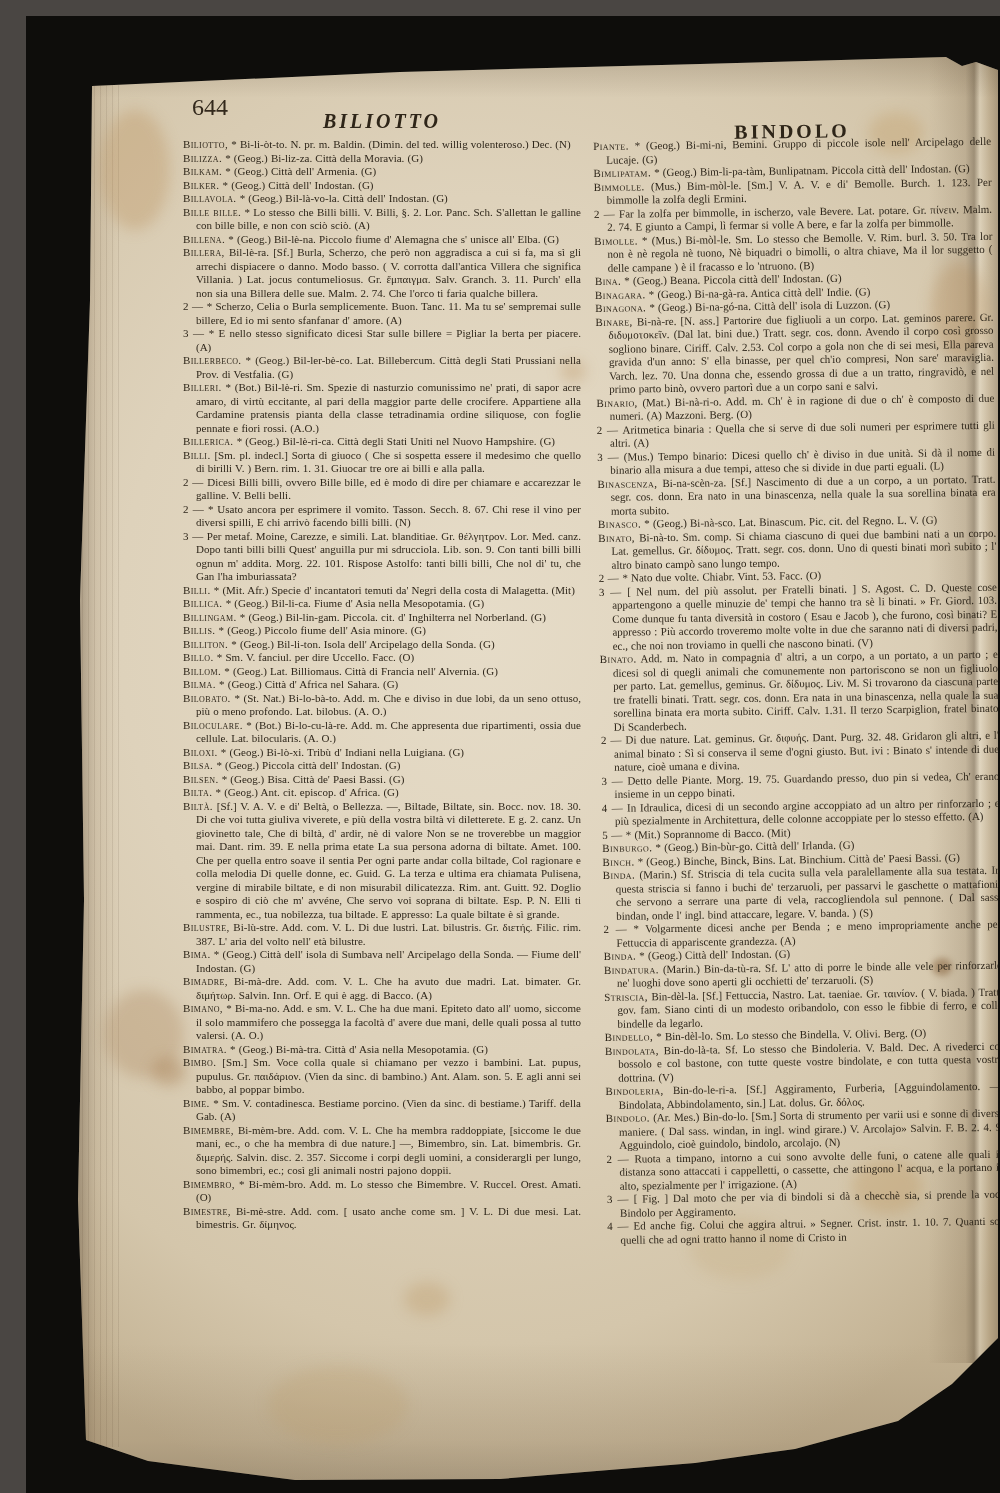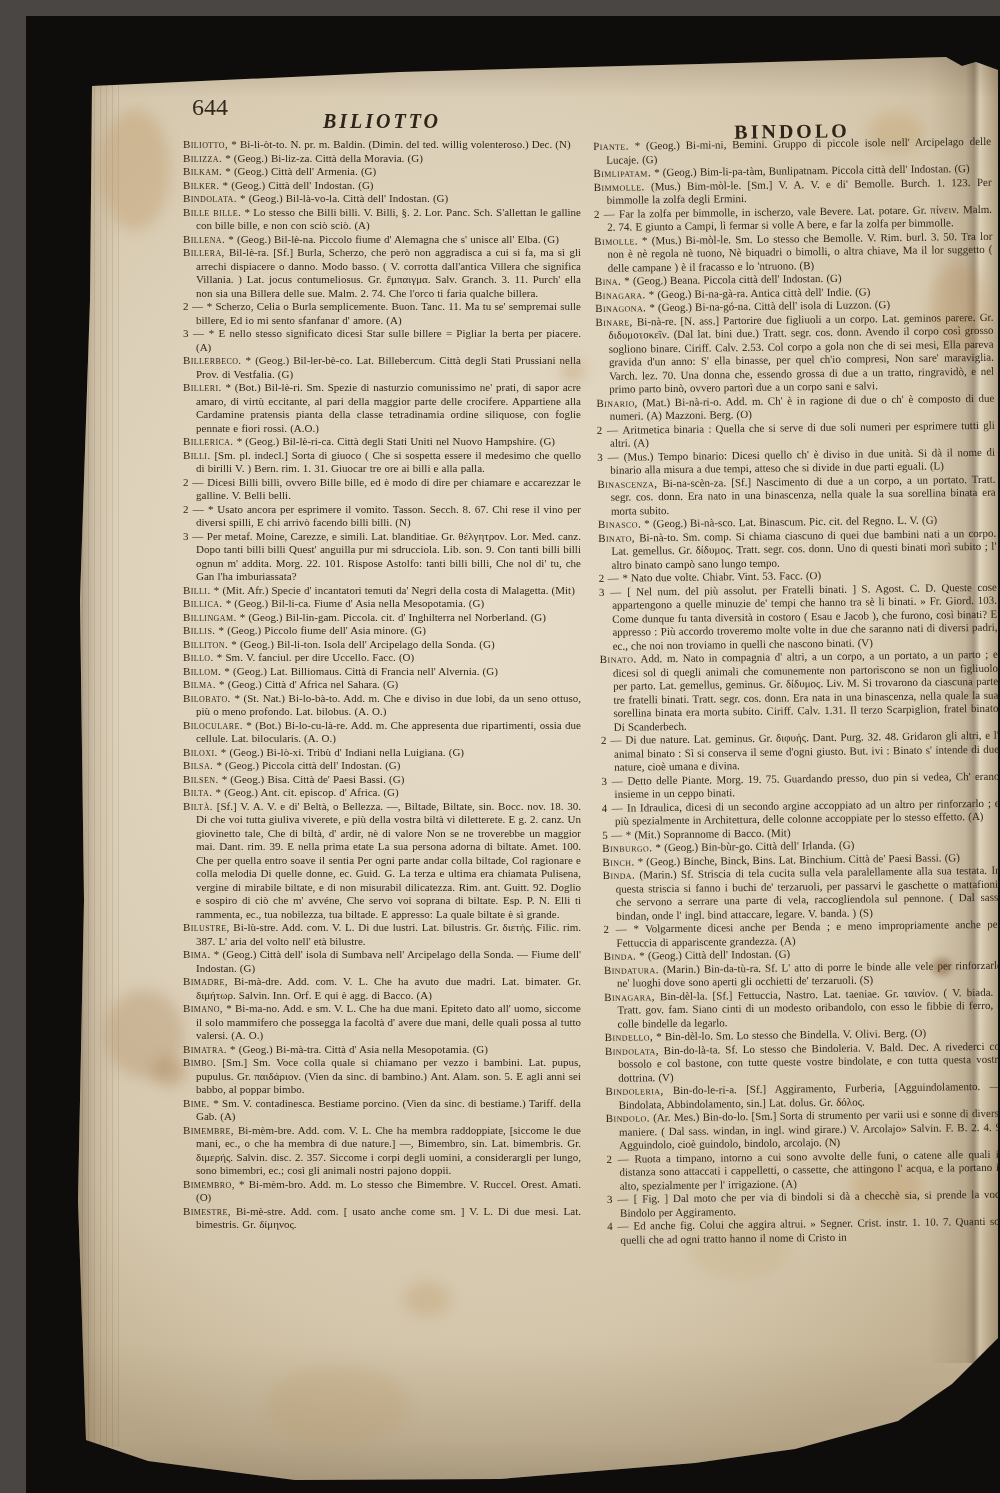--- a/index.html
+++ b/index.html
@@ -76,21 +76,21 @@
 
   <div class="page-number">644</div>
   <div class="hdr" id="hdr-left">BILIOTTO</div>
   <div class="hdr" id="hdr-right">BINDOLO</div>
 
   <div class="col" id="col-left">
       <p class="blk"><span class="hw">Biliotto,</span> * Bi-li-òt-to. N. pr. m. Baldin. (Dimin. del ted. willig volenteroso.) Dec. (N)</p>
       <p class="blk"><span class="hw">Bilizza.</span> * (Geog.) Bi-liz-za. Città della Moravia. (G)</p>
       <p class="blk"><span class="hw">Bilkam.</span> * (Geog.) Città dell' Armenia. (G)</p>
       <p class="blk"><span class="hw">Bilker.</span> * (Geog.) Città dell' Indostan. (G)</p>
-      <p class="blk"><span class="hw">Bindolata.</span> * (Geog.) Bil-là-vo-la. Città dell' Indostan. (G)</p>
+      <p class="blk"><span class="hw">Billavola.</span> * (Geog.) Bil-là-vo-la. Città dell' Indostan. (G)</p>
       <p class="blk"><span class="hw">Bille bille.</span> * Lo stesso che Billi billi. V. Billi, §. 2. Lor. Panc. Sch. S'allettan le galline con bille bille, e non con sciò sciò. (A)</p>
       <p class="blk"><span class="hw">Billena.</span> * (Geog.) Bil-lè-na. Piccolo fiume d' Alemagna che s' unisce all' Elba. (G)</p>
       <p class="blk"><span class="hw">Billera,</span> Bil-lè-ra. [Sf.] Burla, Scherzo, che però non aggradisca a cui si fa, ma sì gli arrechi dispiacere o danno. Modo basso. ( V. corrotta dall'antica Villera che significa Villania. ) Lat. jocus contumeliosus. Gr. ἔμπαιγμα. Salv. Granch. 3. 11. Purch' ella non sia una Billera delle sue. Malm. 2. 74. Che l'orco ti faria qualche billera.</p>
       <p class="blk"><span class="num">2 — </span>* Scherzo, Celia o Burla semplicemente. Buon. Tanc. 11. Ma tu se' sempremai sulle billere, Ed io mi sento sfanfanar d' amore. (A)</p>
       <p class="blk"><span class="num">3 — </span>* E nello stesso significato dicesi Star sulle billere = Pigliar la berta per piacere. (A)</p>
       <p class="blk"><span class="hw">Billerbeco.</span> * (Geog.) Bil-ler-bè-co. Lat. Billebercum. Città degli Stati Prussiani nella Prov. di Vestfalia. (G)</p>
       <p class="blk"><span class="hw">Billeri.</span> * (Bot.) Bil-lè-ri. Sm. Spezie di nasturzio comunissimo ne' prati, di sapor acre amaro, di virtù eccitante, al pari della maggior parte delle crocifere. Appartiene alla Cardamine pratensis pianta della classe tetradinamia ordine siliquose, con foglie pennate e fiori rossi. (A.O.)</p>
       <p class="blk"><span class="hw">Billerica.</span> * (Geog.) Bil-lè-ri-ca. Città degli Stati Uniti nel Nuovo Hampshire. (G)</p>
       <p class="blk"><span class="hw">Billi.</span> [Sm. pl. indecl.] Sorta di giuoco ( Che si sospetta essere il medesimo che quello di birilli V. ) Bern. rim. 1. 31. Giuocar tre ore ai billi e alla palla.</p>
       <p class="blk"><span class="num">2 — </span>Dicesi Billi billi, ovvero Bille bille, ed è modo di dire per chiamare e accarezzar le galline. V. Belli belli.</p>
@@ -144,21 +144,21 @@
       <p class="blk"><span class="num">2 — </span>Di due nature. Lat. geminus. Gr. διφυής. Dant. Purg. 32. 48. Gridaron gli altri, e l' animal binato : Sì si conserva il seme d'ogni giusto. But. ivi : Binato s' intende di due nature, cioè umana e divina.</p>
       <p class="blk"><span class="num">3 — </span>Detto delle Piante. Morg. 19. 75. Guardando presso, duo pin si vedea, Ch' erano insieme in un ceppo binati.</p>
       <p class="blk"><span class="num">4 — </span>In Idraulica, dicesi di un secondo argine accoppiato ad un altro per rinforzarlo ; e più spezialmente in Architettura, delle colonne accoppiate per lo stesso effetto. (A)</p>
       <p class="blk"><span class="num">5 — </span>* (Mit.) Soprannome di Bacco. (Mit)</p>
       <p class="blk"><span class="hw">Binburgo.</span> * (Geog.) Bin-bùr-go. Città dell' Irlanda. (G)</p>
       <p class="blk"><span class="hw">Binch.</span> * (Geog.) Binche, Binck, Bins. Lat. Binchium. Città de' Paesi Bassi. (G)</p>
       <p class="blk"><span class="hw">Binda.</span> (Marin.) Sf. Striscia di tela cucita sulla vela paralellamente alla sua testata. In questa striscia si fanno i buchi de' terzaruoli, per passarvi le gaschette o mattafioni, che servono a serrare una parte di vela, raccogliendola sul pennone. ( Dal sass. bindan, onde l' ingl. bind attaccare, legare. V. banda. ) (S)</p>
       <p class="blk"><span class="num">2 — </span>* Volgarmente dicesi anche per Benda ; e meno impropriamente anche per Fettuccia di appariscente grandezza. (A)</p>
       <p class="blk"><span class="hw">Binda.</span> * (Geog.) Città dell' Indostan. (G)</p>
       <p class="blk"><span class="hw">Bindatura.</span> (Marin.) Bin-da-tù-ra. Sf. L' atto di porre le binde alle vele per rinforzarle ne' luoghi dove sono aperti gli occhietti de' terzaruoli. (S)</p>
-      <p class="blk"><span class="hw">Binagara,</span> Bin-dèl-la. [Sf.] Fettuccia, Nastro. Lat. taeniae. Gr. ταινίον. ( V. biada. ) Tratt. gov. fam. Siano cinti di un modesto oribandolo, con esso le fibbie di ferro, e colle bindelle da legarlo.</p>
+      <p class="blk"><span class="hw">Striscia,</span> Bin-dèl-la. [Sf.] Fettuccia, Nastro. Lat. taeniae. Gr. ταινίον. ( V. biada. ) Tratt. gov. fam. Siano cinti di un modesto oribandolo, con esso le fibbie di ferro, e colle bindelle da legarlo.</p>
       <p class="blk"><span class="hw">Bindello,</span> * Bin-dèl-lo. Sm. Lo stesso che Bindella. V. Olivi. Berg. (O)</p>
       <p class="blk"><span class="hw">Bindolata,</span> Bin-do-là-ta. Sf. Lo stesso che Bindoleria. V. Bald. Dec. A rivederci col bossolo e col bastone, con tutte queste vostre bindolate, e con tutta questa vostra dottrina. (V)</p>
       <p class="blk"><span class="hw">Bindoleria,</span> Bin-do-le-ri-a. [Sf.] Aggiramento, Furberia, [Agguindolamento. —, Bindolata, Abbindolamento, sin.] Lat. dolus. Gr. δόλος.</p>
       <p class="blk"><span class="hw">Bindolo.</span> (Ar. Mes.) Bin-do-lo. [Sm.] Sorta di strumento per varii usi e sonne di diverse maniere. ( Dal sass. windan, in ingl. wind girare.) V. Arcolajo» Salvin. F. B. 2. 4. 9. Agguindolo, cioè guindolo, bindolo, arcolajo. (N)</p>
       <p class="blk"><span class="num">2 — </span>Ruota a timpano, intorno a cui sono avvolte delle funi, o catene alle quali in distanza sono attaccati i cappelletti, o cassette, che attingono l' acqua, e la portano in alto, spezialmente per l' irrigazione. (A)</p>
       <p class="blk"><span class="num">3 — </span>[ Fig. ] Dal moto che per via di bindoli si dà a checchè sia, si prende la voce Bindolo per Aggiramento.</p>
       <p class="blk"><span class="num">4 — </span>Ed anche fig. Colui che aggira altrui. » Segner. Crist. instr. 1. 10. 7. Quanti son quelli che ad ogni tratto hanno il nome di Cristo in</p>
     </div>
 </div>
 

